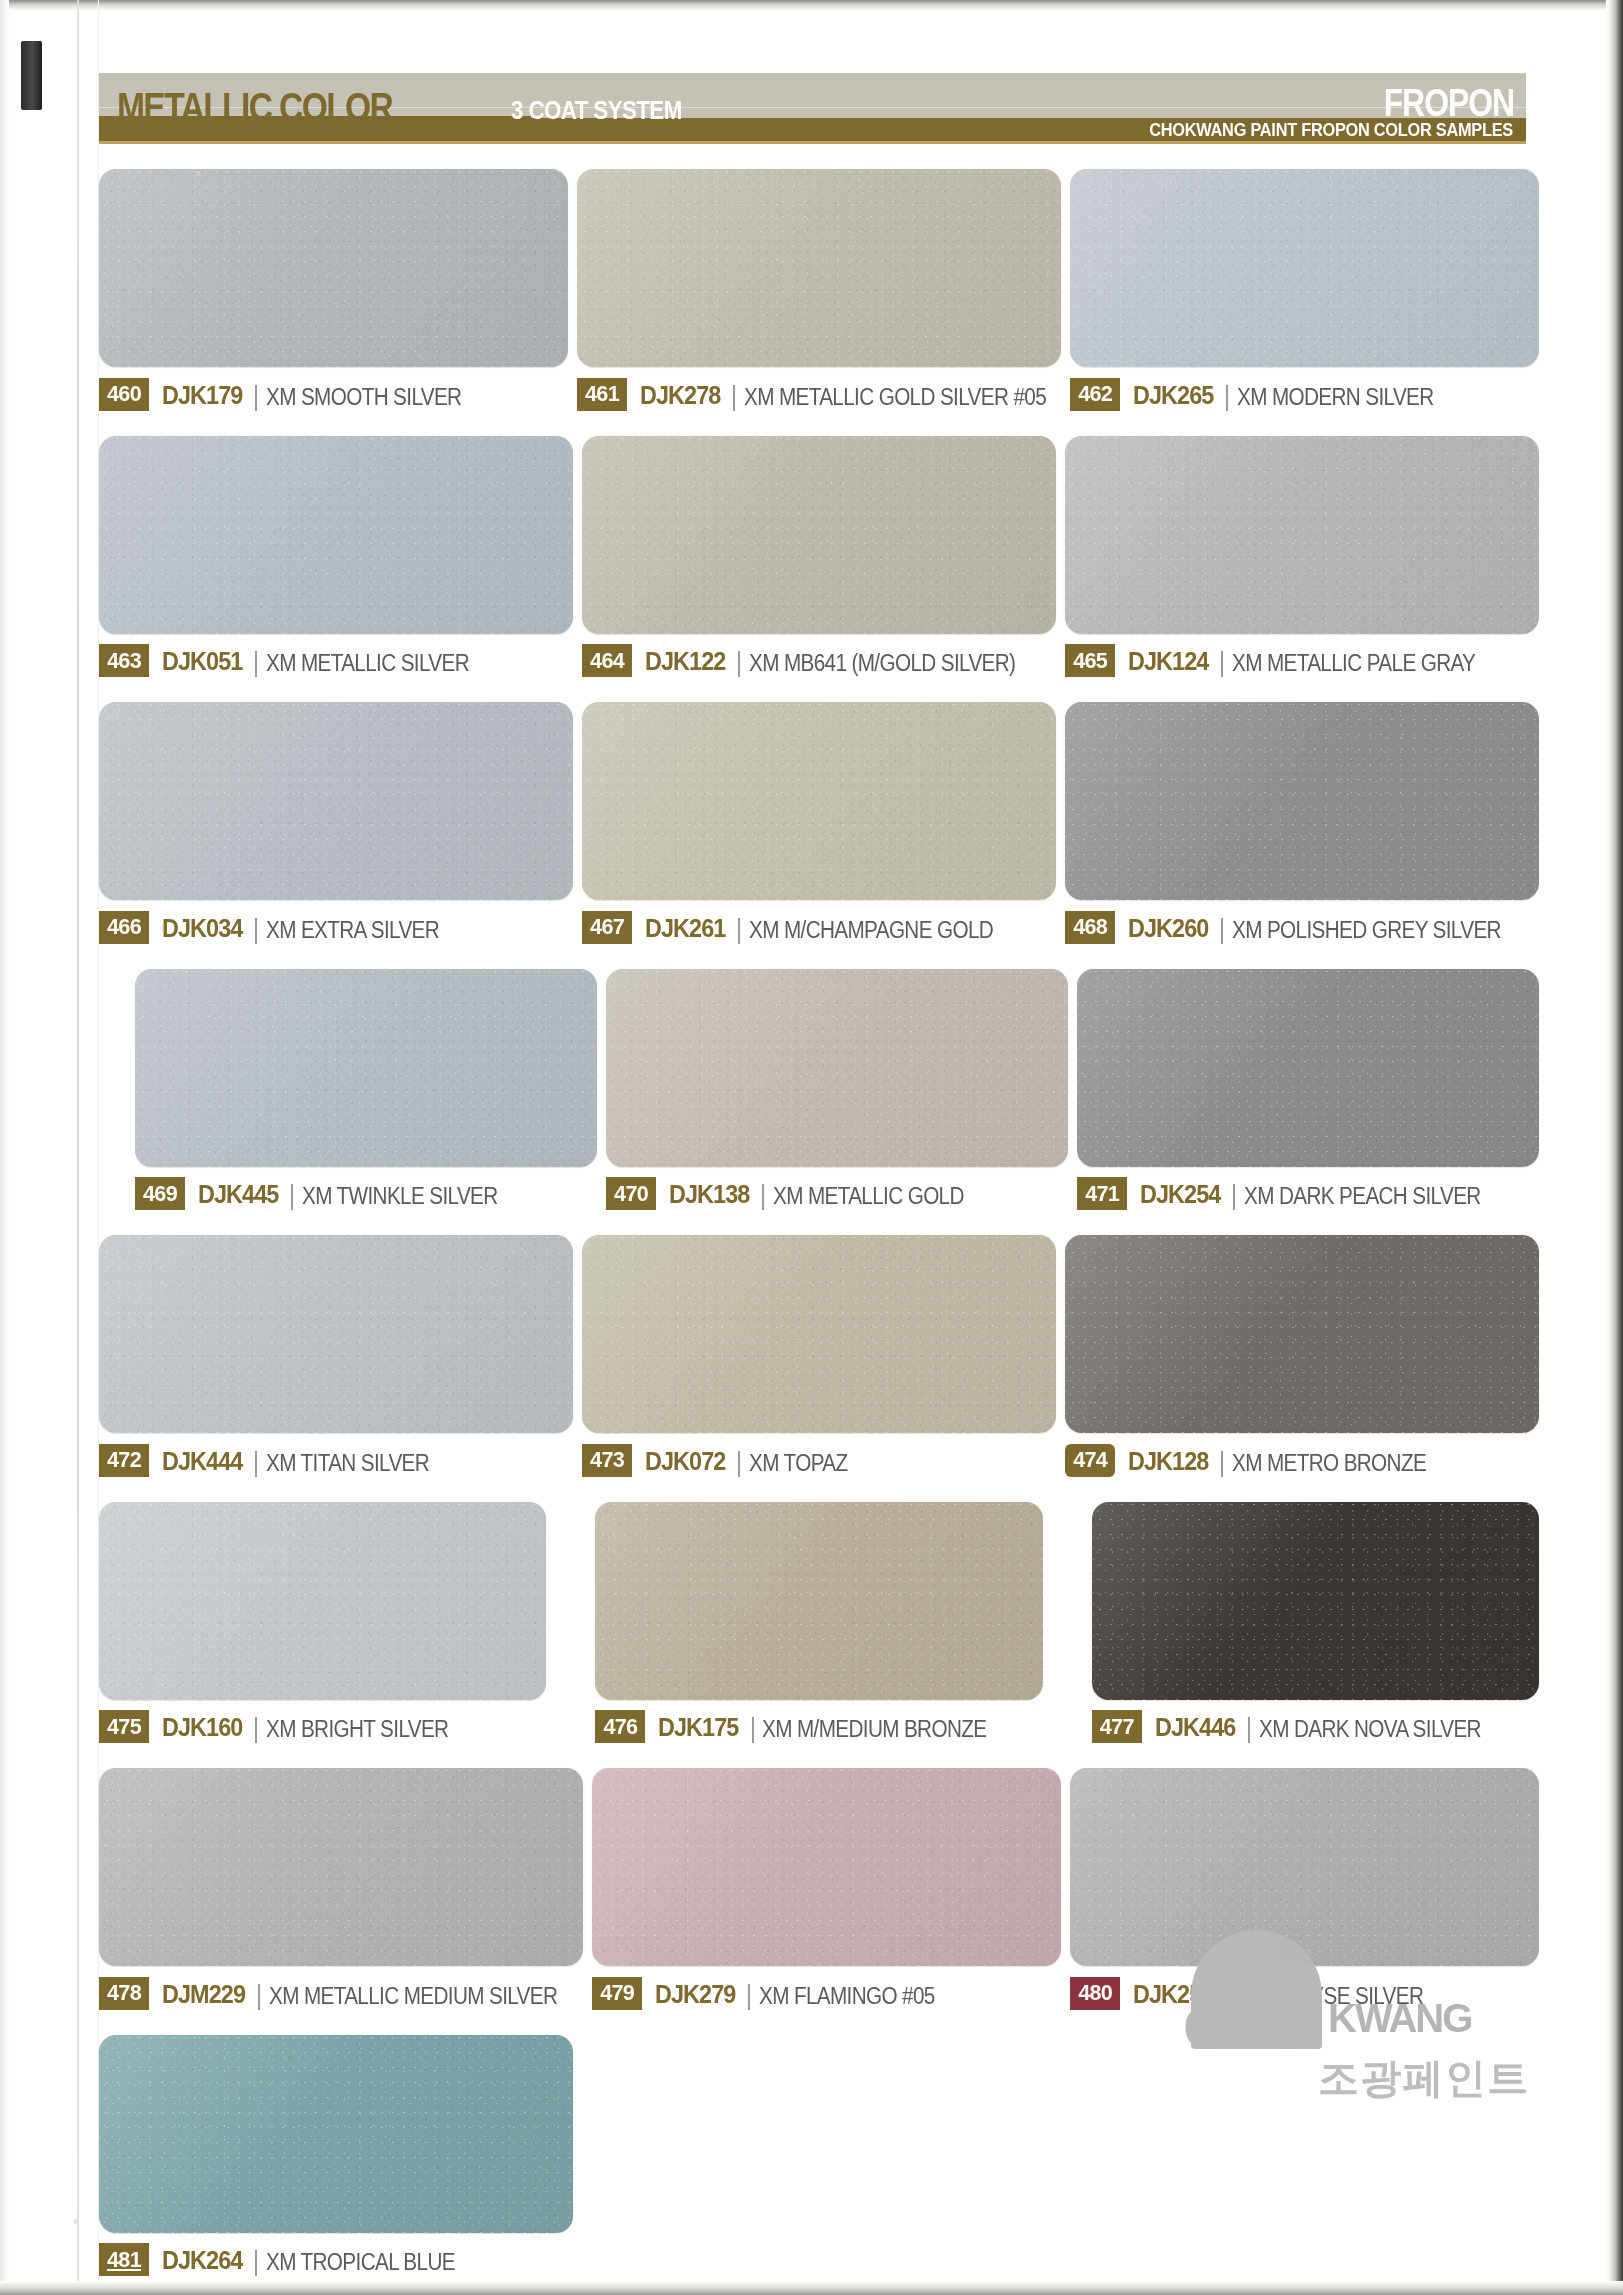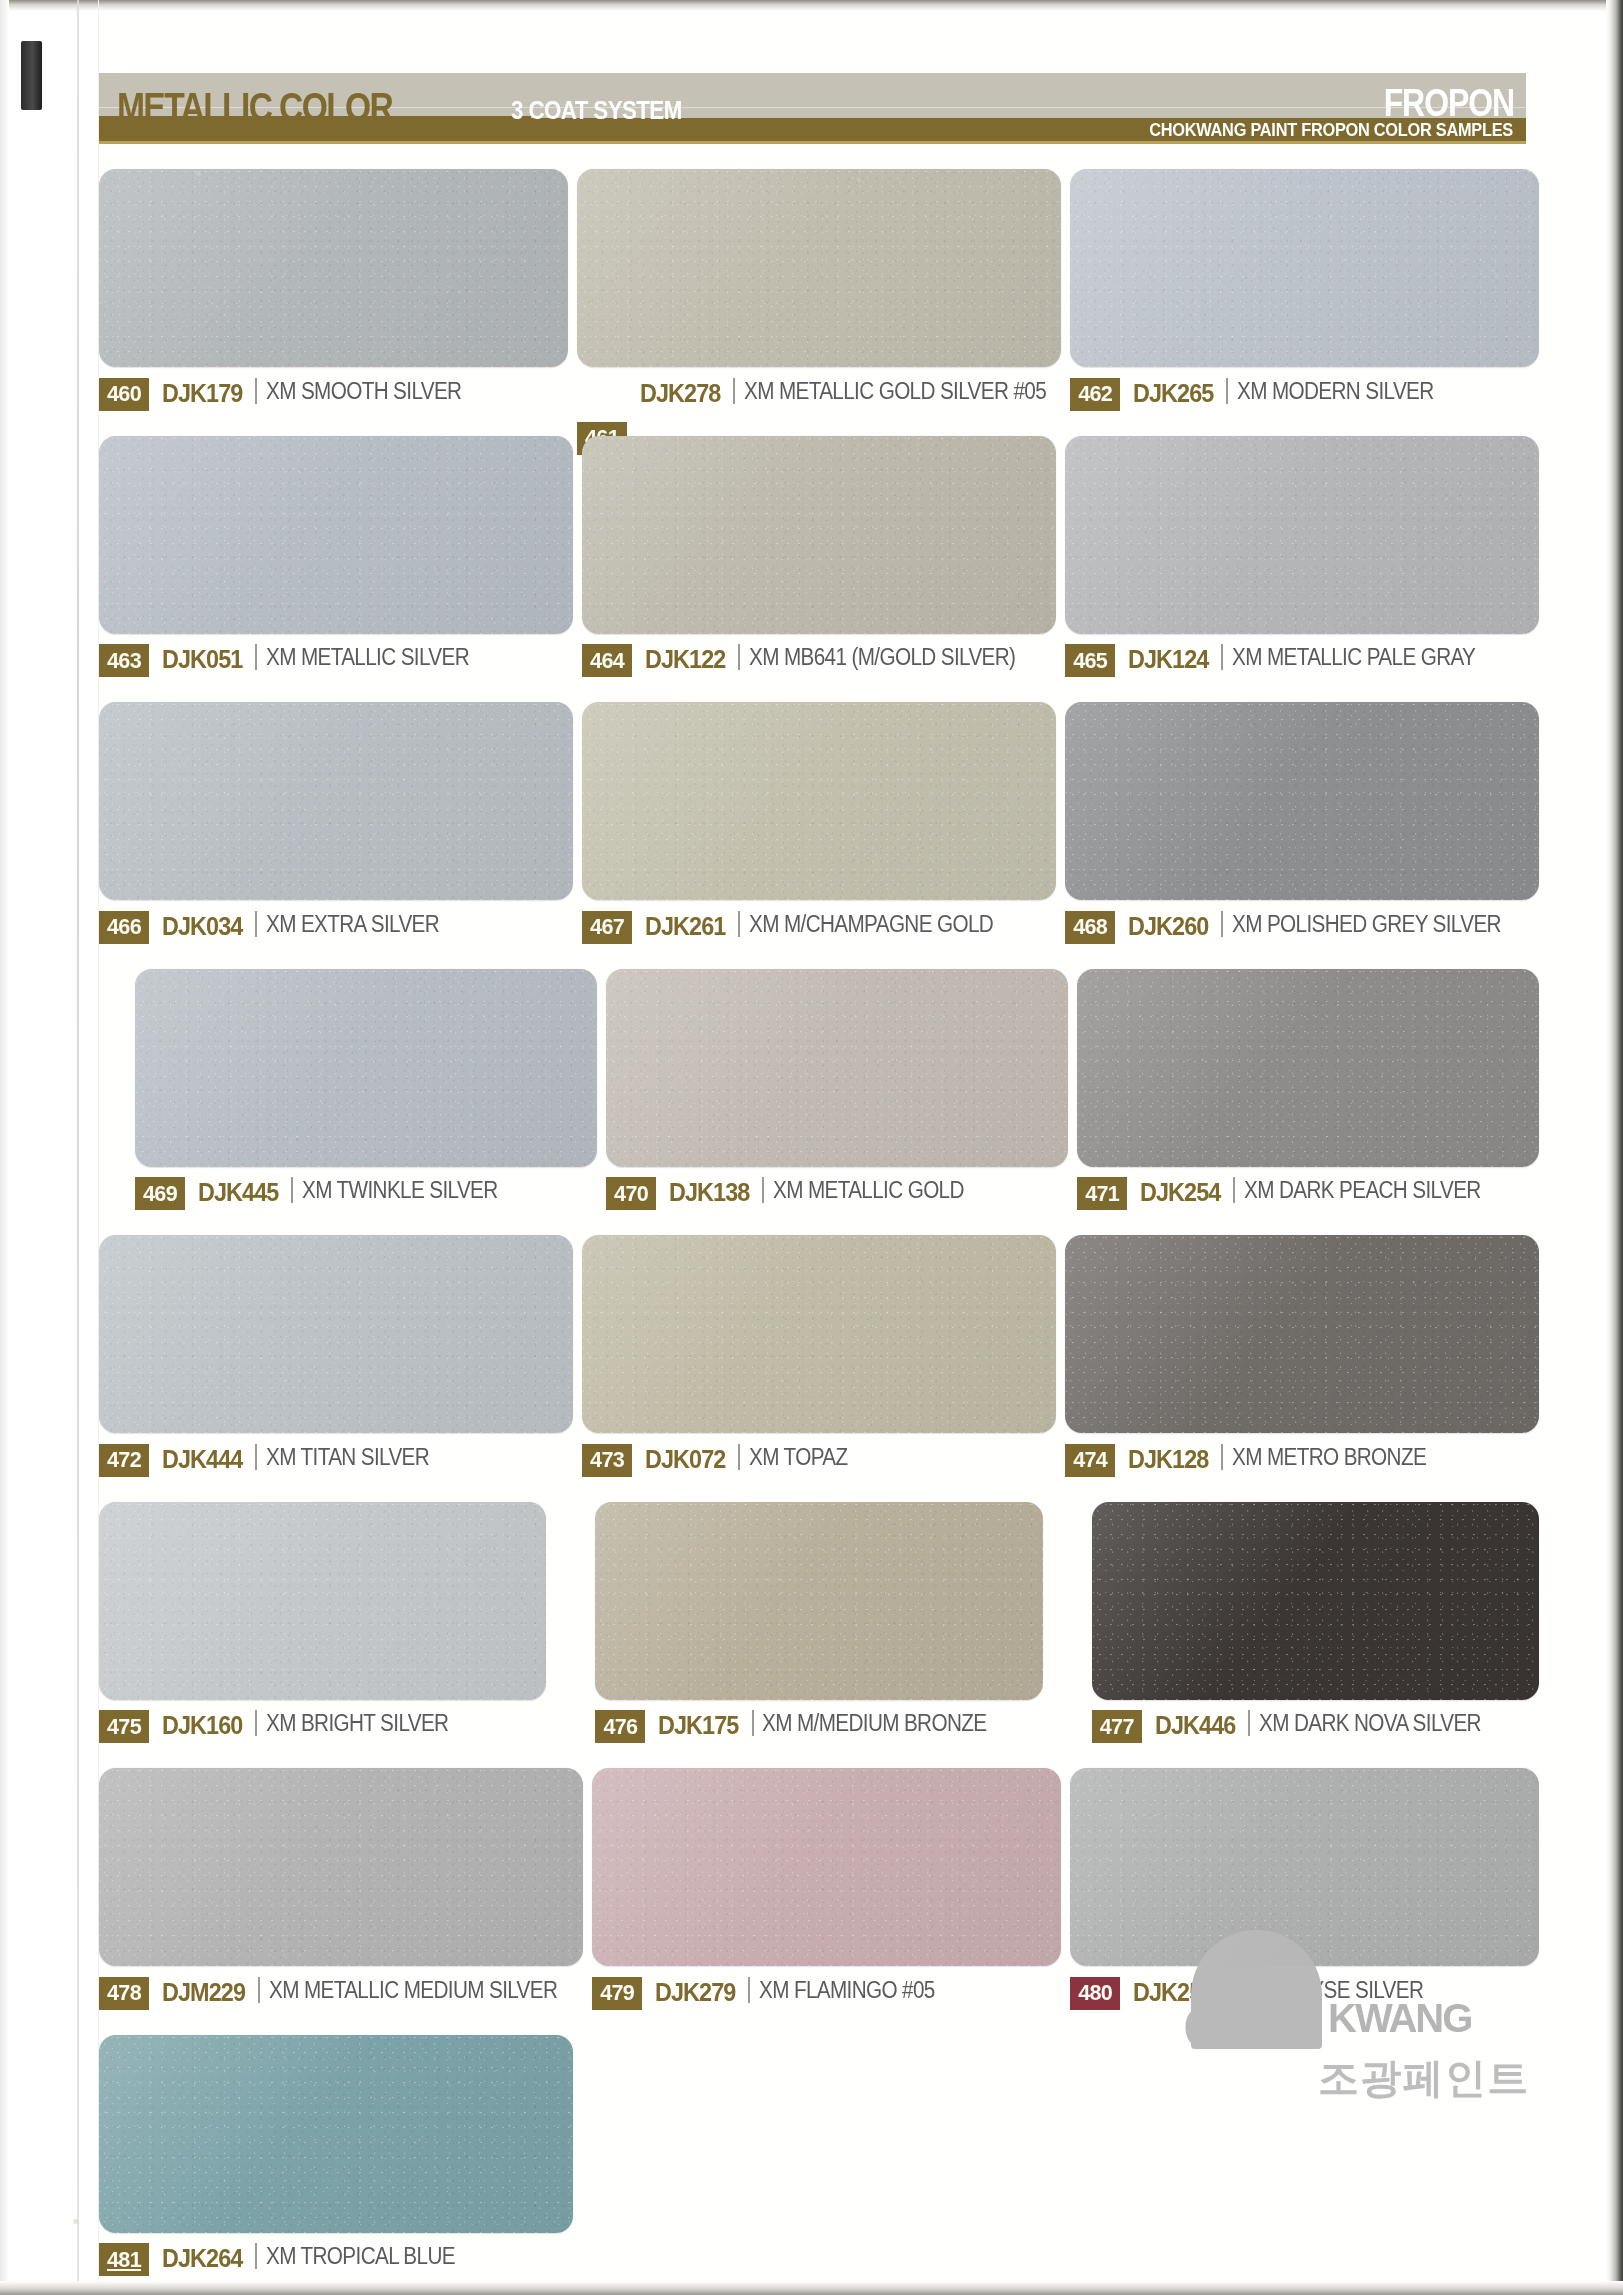--- a/index.html
+++ b/index.html
@@ -132,21 +132,21 @@
     opacity:.85;
     pointer-events:none;
   }
   .swatch::before{
     content:"";position:absolute;inset:0;
     background:linear-gradient(128deg, rgba(255,255,255,.20) 0%, rgba(255,255,255,0) 45%, rgba(0,0,0,.045) 100%);
     pointer-events:none;z-index:1;
   }
 
   .caption{
-    margin-top:10.5px;height:33px;display:flex;align-items:flex-start;
+    margin-top:10.5px;height:33px;display:flex;align-items:flex-end;
   }
   .num-badge{
     width:50px;height:33px;background:#7e6a2f;
     display:flex;align-items:center;justify-content:center;
     color:#fdfcf4;font-size:21.6px;font-weight:bold;letter-spacing:-0.7px;
     font-family:"Liberation Sans Narrow","Liberation Sans",sans-serif;
     flex:none;
   }
   .code{
     margin-left:13px;color:#7e6a2f;font-size:26px;font-weight:bold;
@@ -348,21 +348,21 @@
           <div class="caption">
             <div class="num-badge" style="background: rgb(126, 106, 47);">473</div>
             <div class="code">DJK072</div>
             <div class="divider"></div>
             <div class="name">XM TOPAZ</div>
           </div>
         </div>
         <div class="cell">
           <div class="swatch" style="background: rgb(112, 108, 104);"></div>
           <div class="caption">
-            <div class="num-badge" style="background: rgb(126, 106, 47);">474</div>
+            <div class="num-badge" style="background: rgb(126, 106, 47); border-radius: 6px;">474</div>
             <div class="code">DJK128</div>
             <div class="divider"></div>
             <div class="name">XM METRO BRONZE</div>
           </div>
         </div>
       </div>
       <div class="row" style="margin-bottom: 25px; gap: 40px;">
         <div class="cell">
           <div class="swatch" style="background: rgb(196, 200, 203);"></div>
           <div class="caption">

